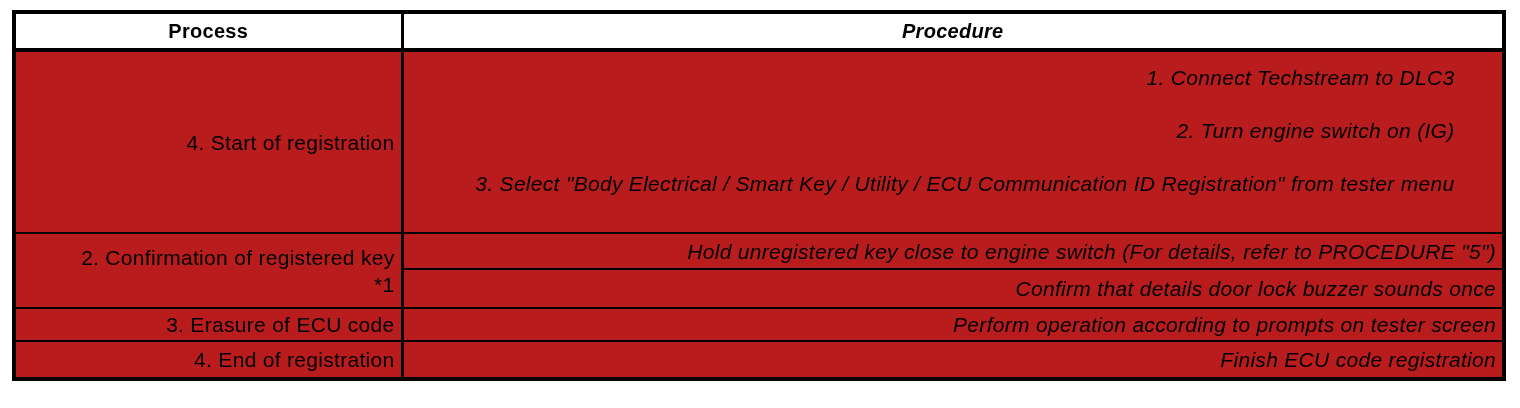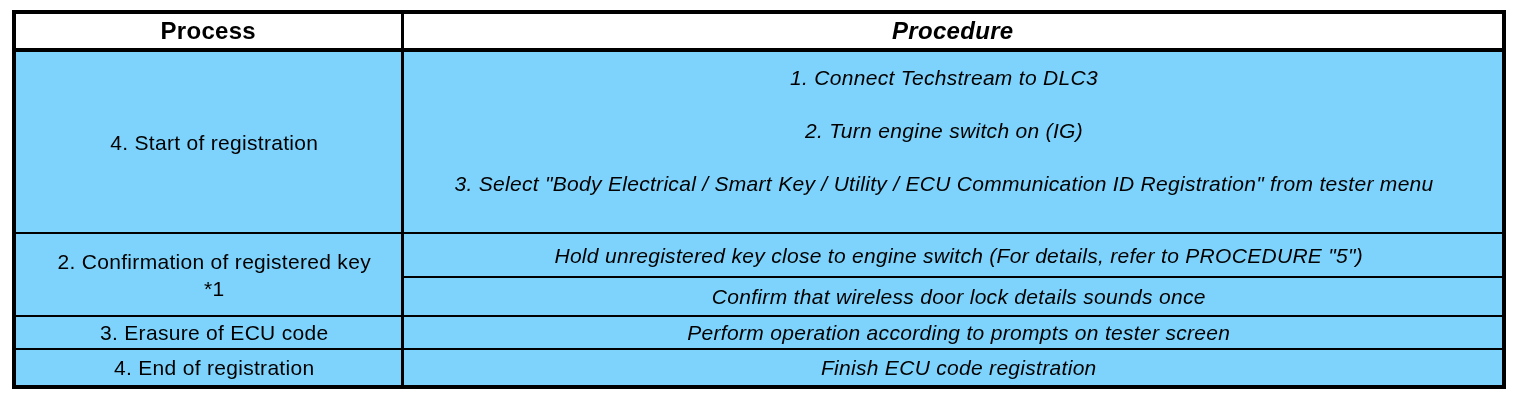--- a/index.html
+++ b/index.html
@@ -30,43 +30,43 @@
   table.proc-table td {
     border: 2px solid #000000;
   }
   table.proc-table {
     border-width: 4px;
   }
   col.col-process { width: 388px; }
   th {
     border-bottom-width: 4px !important;
     font-weight: bold;
-    font-size: 24px;
+    font-size: 20px;
     letter-spacing: 0.3px;
     text-align: center;
     vertical-align: middle;
     height: 30px;
     padding: 2px 4px;
   }
   td {
     font-size: 21px;
     letter-spacing: 0.3px;
     line-height: 27px;
     vertical-align: middle;
-    text-align: center;
-    padding: 2px 6px 2px 18px;
-    background: #7dd3fc;
+    text-align: right;
+    padding: 2px 6px 2px 6px;
+    background: #b91c1c;
     overflow: hidden;
   }
   .col-divider {
     border-left-width: 3px !important;
     font-style: italic;
   }
   tr.row-start        { height: 183px; }
-  tr.row-confirm-a    { height: 44px; }
+  tr.row-confirm-a    { height: 36px; }
   tr.row-confirm-b    { height: 39px; }
   tr.row-erase        { height: 20px; }
   tr.row-end          { height: 38px; }
   td.steps-cell {
     vertical-align: top;
     padding-top: 12px;
     padding-bottom: 8px;
   }
   .step {
     margin: 0 0 26px 0;
@@ -100,21 +100,21 @@
         </td>
       </tr>
       <tr class="row-confirm-a">
         <td rowspan="2">
           <span class="process-line">2. Confirmation of registered key</span>
           <span class="process-line">*1</span>
         </td>
         <td class="col-divider">Hold unregistered key close to engine switch (For details, refer to PROCEDURE "5")</td>
       </tr>
       <tr class="row-confirm-b">
-        <td class="col-divider">Confirm that wireless door lock details sounds once</td>
+        <td class="col-divider">Confirm that details door lock buzzer sounds once</td>
       </tr>
       <tr class="row-erase">
         <td>3. Erasure of ECU code</td>
         <td class="col-divider">Perform operation according to prompts on tester screen</td>
       </tr>
       <tr class="row-end">
         <td>4. End of registration</td>
         <td class="col-divider">Finish ECU code registration</td>
       </tr>
     </tbody>

